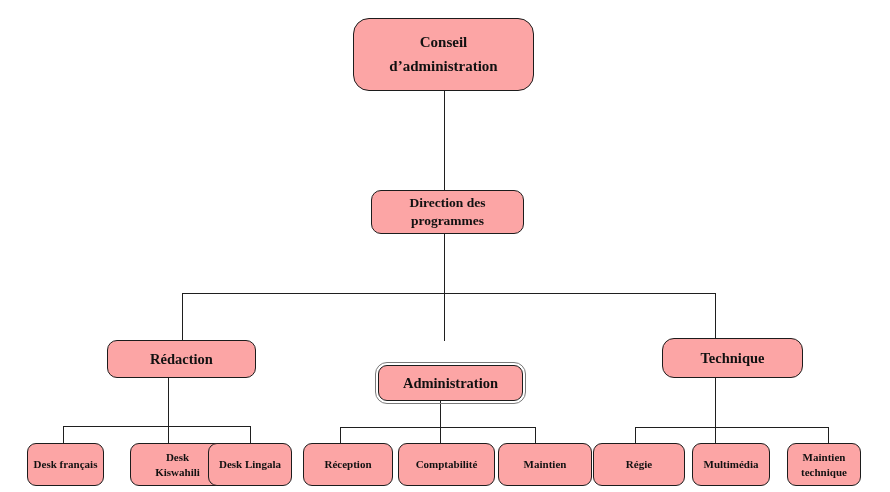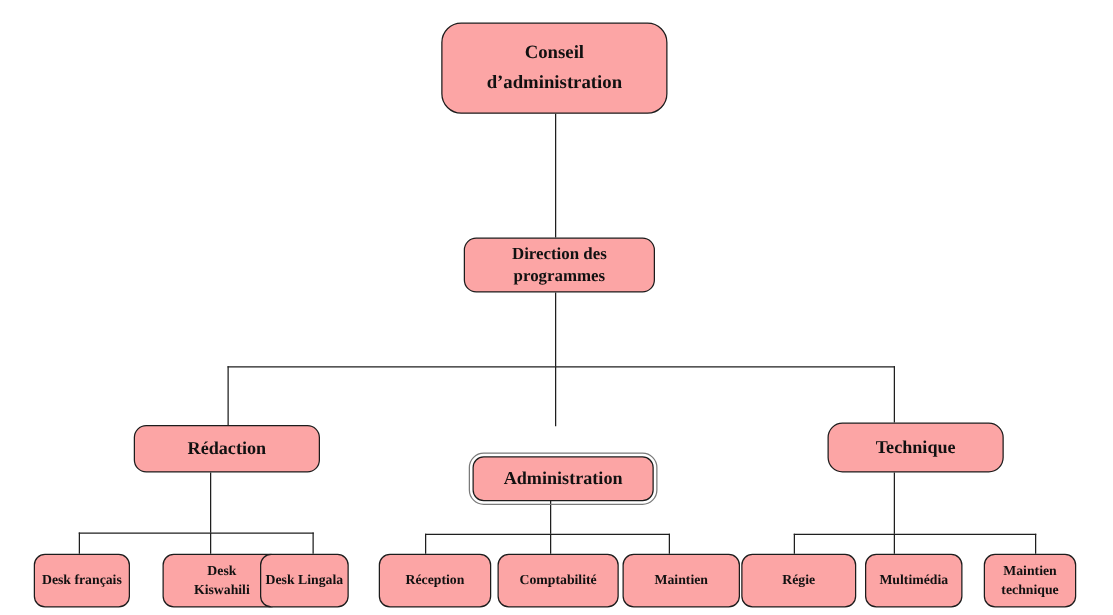--- a/index.html
+++ b/index.html
@@ -56,21 +56,21 @@
   }
   .technique-node { left: 662px; top: 338px; width: 141px; height: 40px; border-radius: 12px; }
   .leaf {
     top: 443px; height: 43px;
     border-radius: 9px;
     font-size: 11px; line-height: 1.35;
     padding: 0 2px;
   }
   .leaf-desk-francais { left: 12px;  width: 77px; margin-left: 15px; }
   .leaf-desk-kiswahili { left: 110px; width: 95px; margin-left: 20px; }
-  .leaf-desk-lingala { left: 208px; width: 71px; }
+  .leaf-desk-lingala { left: 208px; width: 84px; }
   .leaf-reception { left: 303px; width: 90px; }
   .leaf-comptabilite { left: 398px; width: 97px; }
   .leaf-marketing { left: 498px; width: 94px; }
   .leaf-regie { left: 593px; width: 92px; }
   .leaf-multimedia { left: 692px; width: 78px; }
   .leaf-maintien { left: 787px; width: 74px; }
 
   .line {
     position: absolute;
     background: #1f1f1f;

